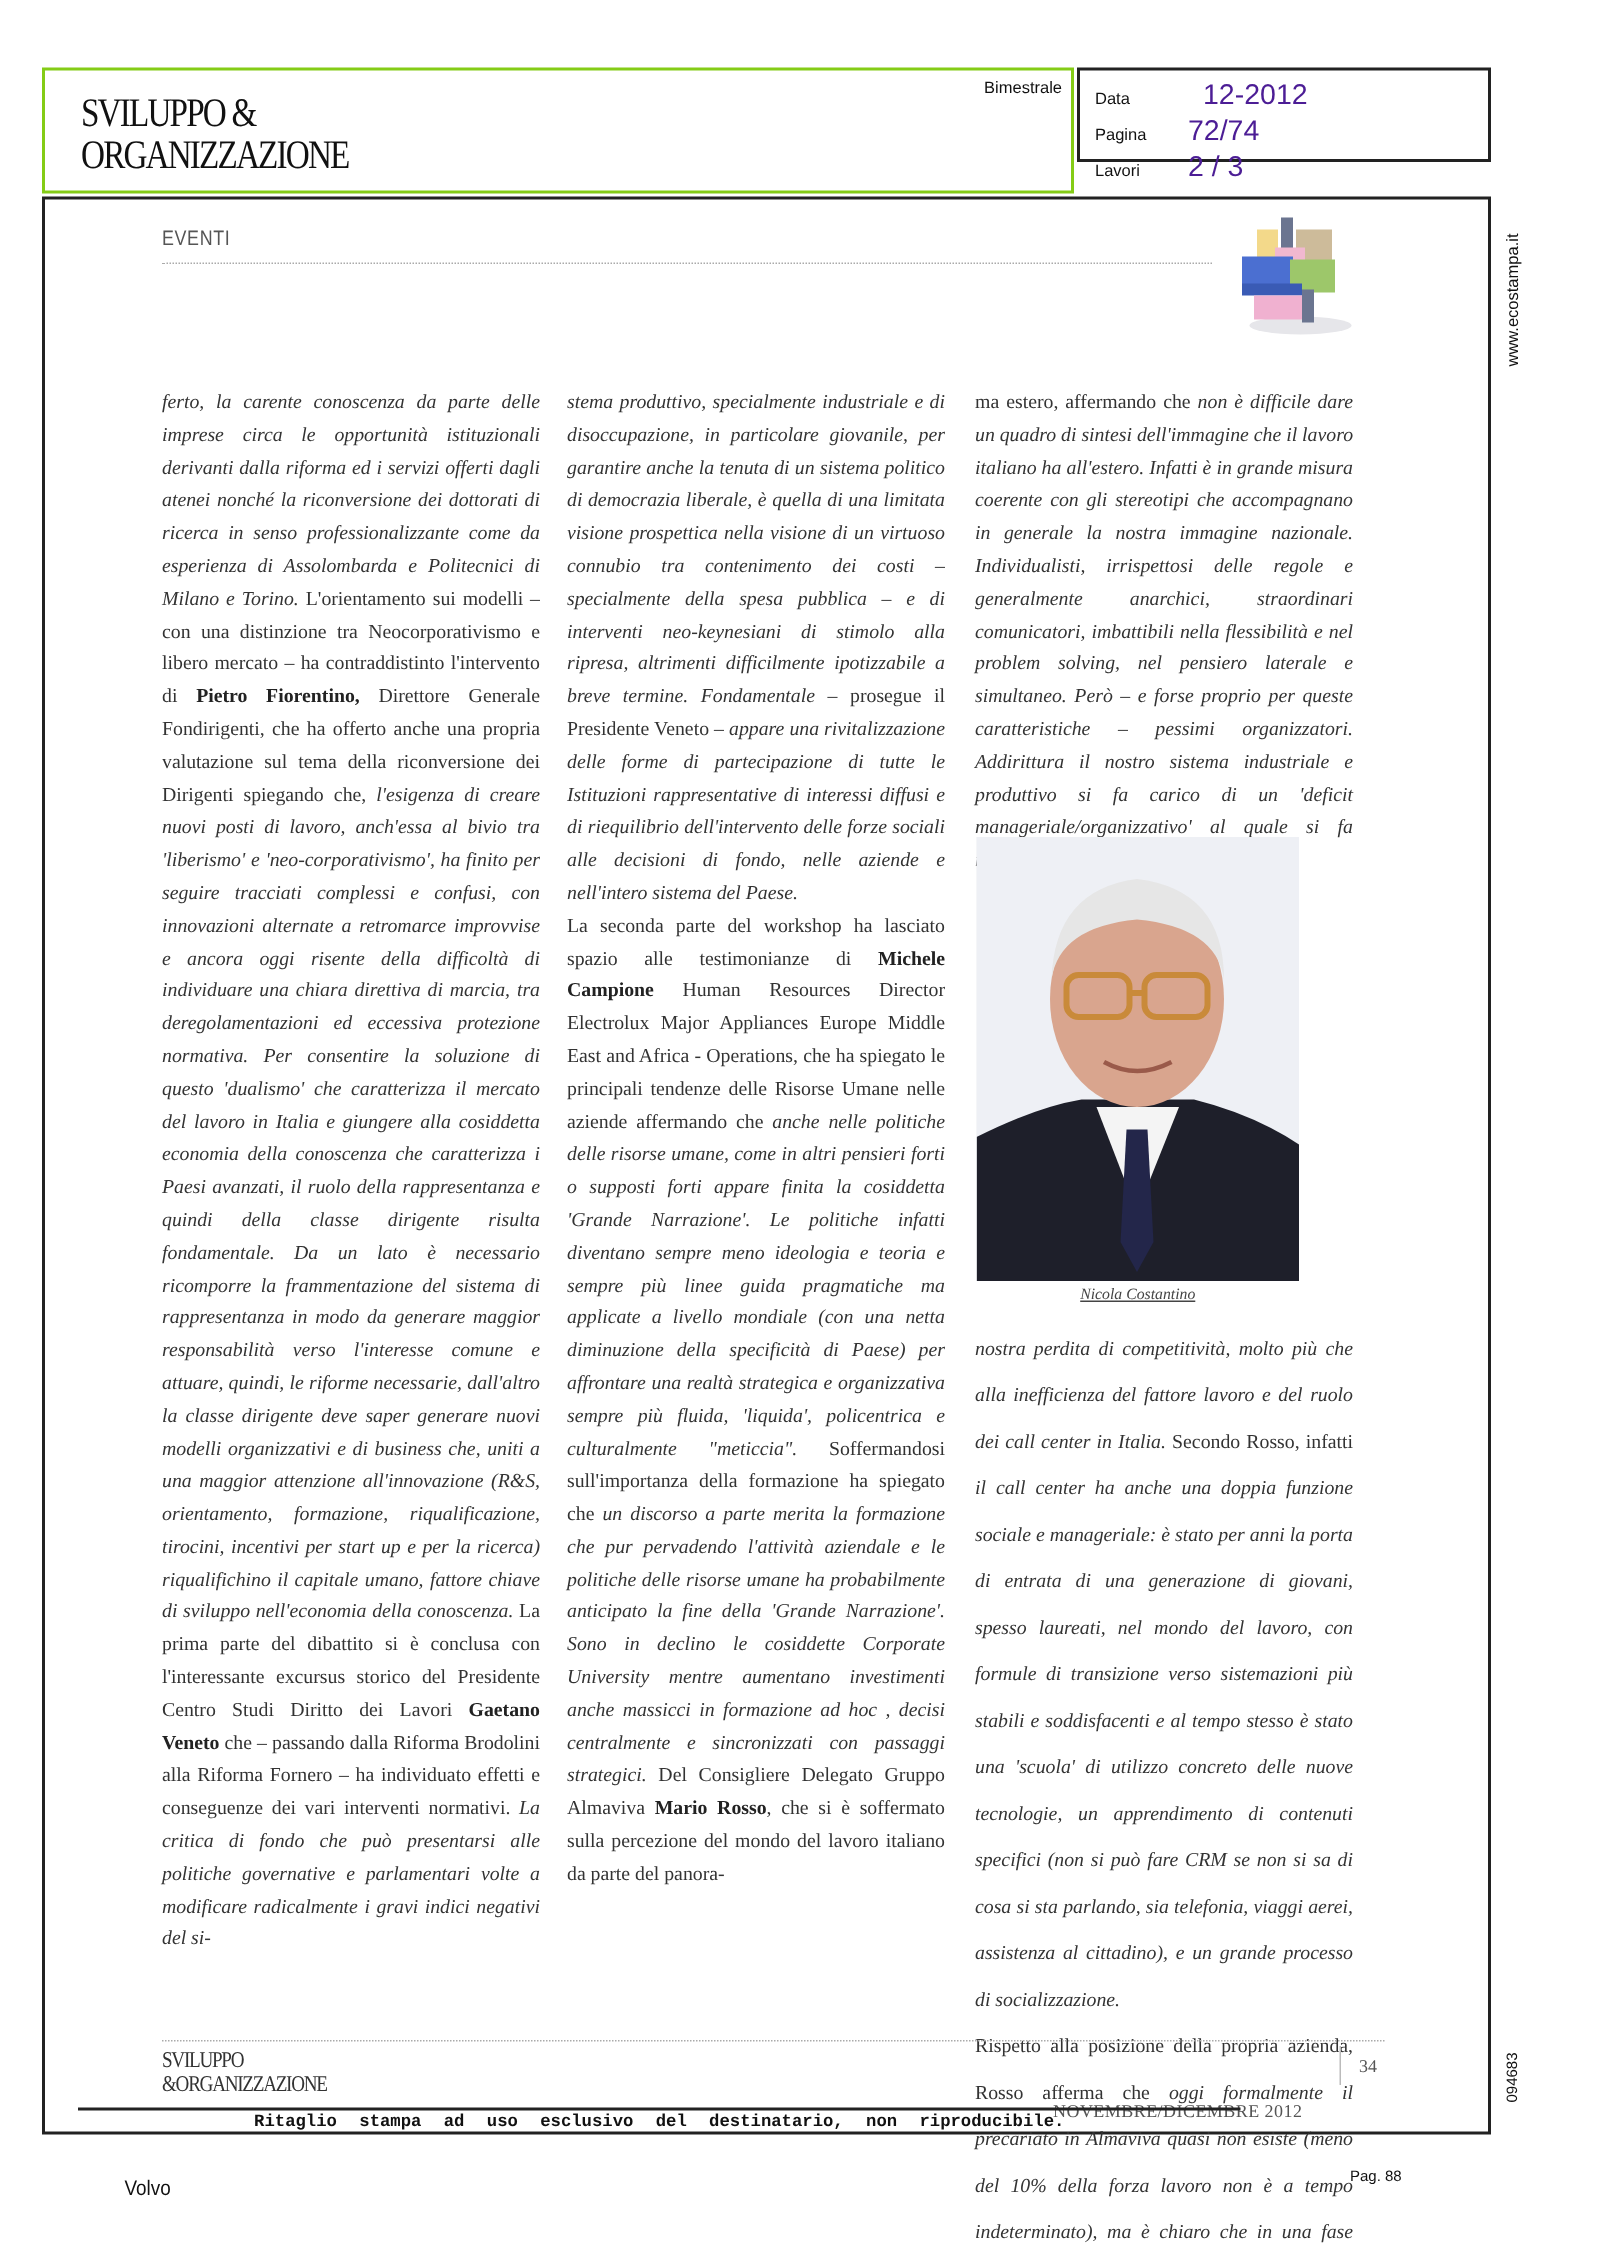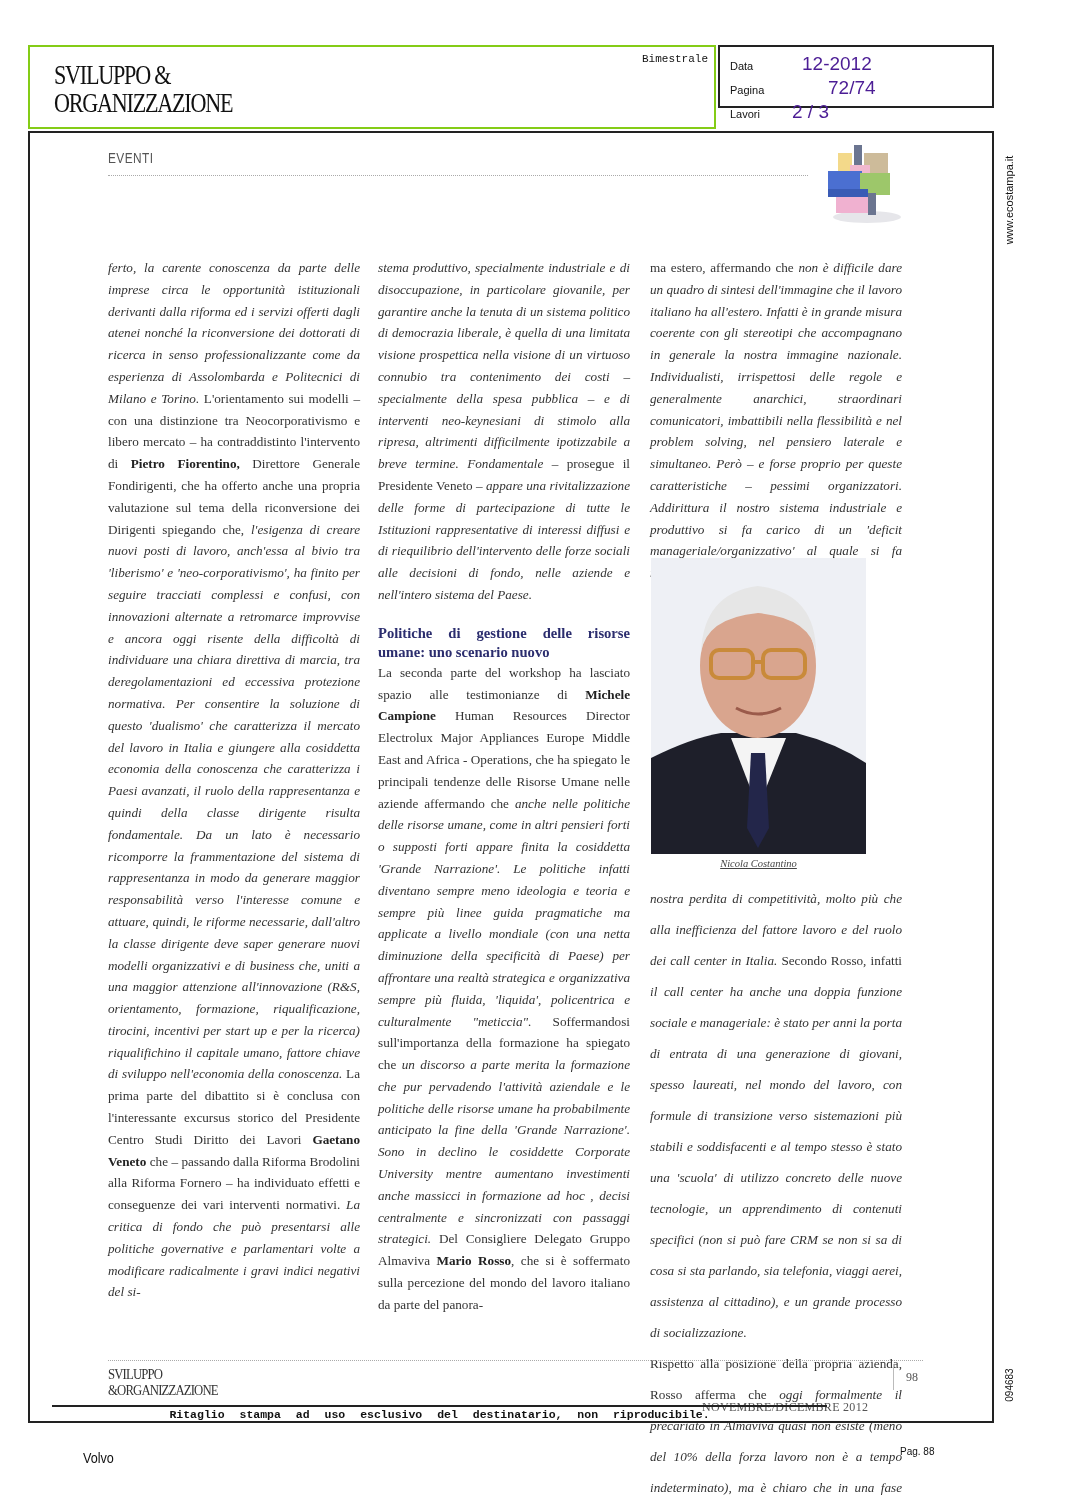--- a/index.html
+++ b/index.html
@@ -1,20 +1,20 @@
 <!DOCTYPE html>
 <html><head>
 <meta charset="utf-8">
 <style>
   html, body { margin:0; padding:0; background:#ffffff; }
   body { width:1069px; height:1500px; position:relative; overflow:hidden; font-family:"Liberation Serif", serif; color:#222; }
 
   .header-left { position:absolute; left:28px; top:45px; width:688px; height:84px; border:2px solid #84cc16; box-sizing:border-box; }
   .masthead { position:absolute; left:24px; top:14px; font-family:"Liberation Serif", serif; font-size:27px; line-height:28px; letter-spacing:-1.5px; transform:scaleX(0.82); transform-origin:left top; color:#111; }
-  .frequency { position:absolute; right:6px; top:6px; font-family:Liberation Mono, monospace; font-size:11px; color:#111; }
+  .frequency { position:absolute; right:6px; top:6px; font-family:Liberation Sans, sans-serif; font-size:11px; color:#111; }
 
   .header-right { position:absolute; left:718px; top:45px; width:276px; height:63px; border:2px solid #222; box-sizing:border-box; font-family:"Liberation Sans", sans-serif; }
   .meta-row { position:absolute; left:10px; display:flex; align-items:baseline; }
   .meta-label { width:62px; font-size:11px; color:#111; }
   .meta-value { font-size:19px; color:#4c1d95; }
 
   .frame { position:absolute; left:28px; top:131px; width:966px; height:1292px; border:2px solid #222; box-sizing:border-box; }
   .side-url { position:absolute; left:998px; top:140px; width:22px; height:120px; }
   .side-url span { position:absolute; left:50%; top:50%; transform:translate(-50%,-50%) rotate(-90deg); white-space:nowrap; font-family:"Liberation Sans", sans-serif; font-size:11px; color:#111; }
   .side-code { position:absolute; left:998px; top:1360px; width:22px; height:50px; }
@@ -62,21 +62,21 @@
     <div>ORGANIZZAZIONE</div>
   </div>
   <div class="frequency">Bimestrale</div>
 </div>
 
 <div class="header-right">
   <div class="meta-row" style="top:6px;">
     <span class="meta-label">Data</span>
     <span class="meta-value" style="margin-left:10px;">12-2012</span>
   </div>
-  <div class="meta-row" style="top:30px;gap:36px;">
+  <div class="meta-row" style="top:30px;">
     <span class="meta-label">Pagina</span>
     <span class="meta-value">72/74</span>
   </div>
   <div class="meta-row" style="top:54px;">
     <span class="meta-label">Lavori</span>
     <span class="meta-value">2 / 3</span>
   </div>
 </div>
 
 <div class="side-url">
@@ -107,21 +107,20 @@
 <div class="col col1">
   <p>
     <span class="it">ferto, la carente conoscenza da parte delle imprese circa le opportunità istituzionali derivanti dalla riforma ed i servizi offerti dagli atenei nonché la riconversione dei dottorati di ricerca in senso professionalizzante come da esperienza di Assolombarda e Politecnici di Milano e Torino.</span><span> L'orientamento sui modelli – con una distinzione tra Neocorporativismo e libero mercato – ha contraddistinto l'intervento di </span><span class="b">Pietro Fiorentino,</span><span> Direttore Generale Fondirigenti, che ha offerto anche una propria valutazione sul tema della riconversione dei Dirigenti spiegando che, </span><span class="it">l'esigenza di creare nuovi posti di lavoro, anch'essa al bivio tra 'liberismo' e 'neo-corporativismo', ha finito per seguire tracciati complessi e confusi, con innovazioni alternate a retromarce improvvise e ancora oggi risente della difficoltà di individuare una chiara direttiva di marcia, tra deregolamentazioni ed eccessiva protezione normativa. Per consentire la soluzione di questo 'dualismo' che caratterizza il mercato del lavoro in Italia e giungere alla cosiddetta economia della conoscenza che caratterizza i Paesi avanzati, il ruolo della rappresentanza e quindi della classe dirigente risulta fondamentale. Da un lato è necessario ricomporre la frammentazione del sistema di rappresentanza in modo da generare maggior responsabilità verso l'interesse comune e attuare, quindi, le riforme necessarie, dall'altro la classe dirigente deve saper generare nuovi modelli organizzativi e di business che, uniti a una maggior attenzione all'innovazione (R&amp;S, orientamento, formazione, riqualificazione, tirocini, incentivi per start up e per la ricerca) riqualifichino il capitale umano, fattore chiave di sviluppo nell'economia della conoscenza.</span><span> La prima parte del dibattito si è conclusa con l'interessante excursus storico del Presidente Centro Studi Diritto dei Lavori </span><span class="b">Gaetano Veneto</span><span> che – passando dalla Riforma Brodolini alla Riforma Fornero – ha individuato effetti e conseguenze dei vari interventi normativi. </span><span class="it">La critica di fondo che può presentarsi alle politiche governative e parlamentari volte a modificare radicalmente i gravi indici negativi del si-</span>
   </p>
 </div>
 
 <div class="col col2">
   <p>
     <span class="it">stema produttivo, specialmente industriale e di disoccupazione, in particolare giovanile, per garantire anche la tenuta di un sistema politico di democrazia liberale, è quella di una limitata visione prospettica nella visione di un virtuoso connubio tra contenimento dei costi – specialmente della spesa pubblica – e di interventi neo-keynesiani di stimolo alla ripresa, altrimenti difficilmente ipotizzabile a breve termine. Fondamentale</span><span> – prosegue il Presidente Veneto – </span><span class="it">appare una rivitalizzazione delle forme di partecipazione di tutte le Istituzioni rappresentative di interessi diffusi e di riequilibrio dell'intervento delle forze sociali alle decisioni di fondo, nelle aziende e nell'intero sistema del Paese.</span>
   </p>
-  <h3 class="subhead">Politiche di gestione delle risorse umane: uno scenario nuovo</h3>
   <p>
     <span>La seconda parte del workshop ha lasciato spazio alle testimonianze di </span><span class="b">Michele Campione</span><span> Human Resources Director Electrolux Major Appliances Europe Middle East and Africa - Operations, che ha spiegato le principali tendenze delle Risorse Umane nelle aziende affermando che </span><span class="it">anche nelle politiche delle risorse umane, come in altri pensieri forti o supposti forti appare finita la cosiddetta 'Grande Narrazione'. Le politiche infatti diventano sempre meno ideologia e teoria e sempre più linee guida pragmatiche ma applicate a livello mondiale (con una netta diminuzione della specificità di Paese) per affrontare una realtà strategica e organizzativa sempre più fluida, 'liquida', policentrica e culturalmente "meticcia".</span><span> Soffermandosi sull'importanza della formazione ha spiegato che </span><span class="it">un discorso a parte merita la formazione che pur pervadendo l'attività aziendale e le politiche delle risorse umane ha probabilmente anticipato la fine della 'Grande Narrazione'. Sono in declino le cosiddette Corporate University mentre aumentano investimenti anche massicci in formazione ad hoc , decisi centralmente e sincronizzati con passaggi strategici.</span><span> Del Consigliere Delegato Gruppo Almaviva </span><span class="b">Mario Rosso</span><span>, che si è soffermato sulla percezione del mondo del lavoro italiano da parte del panora-</span>
   </p>
 </div>
 
 <div class="col col3">
   <p>
     <span>ma estero, affermando che </span><span class="it">non è difficile dare un quadro di sintesi dell'immagine che il lavoro italiano ha all'estero. Infatti è in grande misura coerente con gli stereotipi che accompagnano in generale la nostra immagine nazionale. Individualisti, irrispettosi delle regole e generalmente anarchici, straordinari comunicatori, imbattibili nella flessibilità e nel problem solving, nel pensiero laterale e simultaneo. Però – e forse proprio per queste caratteristiche – pessimi organizzatori. Addirittura il nostro sistema industriale e produttivo si fa carico di un 'deficit manageriale/organizzativo' al quale si fa risalire la</span>
   </p>
 </div>
@@ -151,20 +150,20 @@
   </p>
 </div>
 
 <div class="footer-rule"></div>
 <div class="footer-logo">
   <div>SVILUPPO</div>
   <div>&amp;ORGANIZZAZIONE</div>
 </div>
 <div class="footer-issue">NOVEMBRE/DICEMBRE 2012</div>
 <div class="footer-sep"></div>
-<div class="footer-page">98</div>
+<div class="footer-page">34</div>
 
 <div class="disclaimer-bar">
   <div class="disclaimer">Ritaglio stampa ad uso esclusivo del destinatario, non riproducibile.</div>
 </div>
 
 <div class="bottom-client">Volvo</div>
 <div class="bottom-page">Pag. 88</div>
 
 </body></html>

